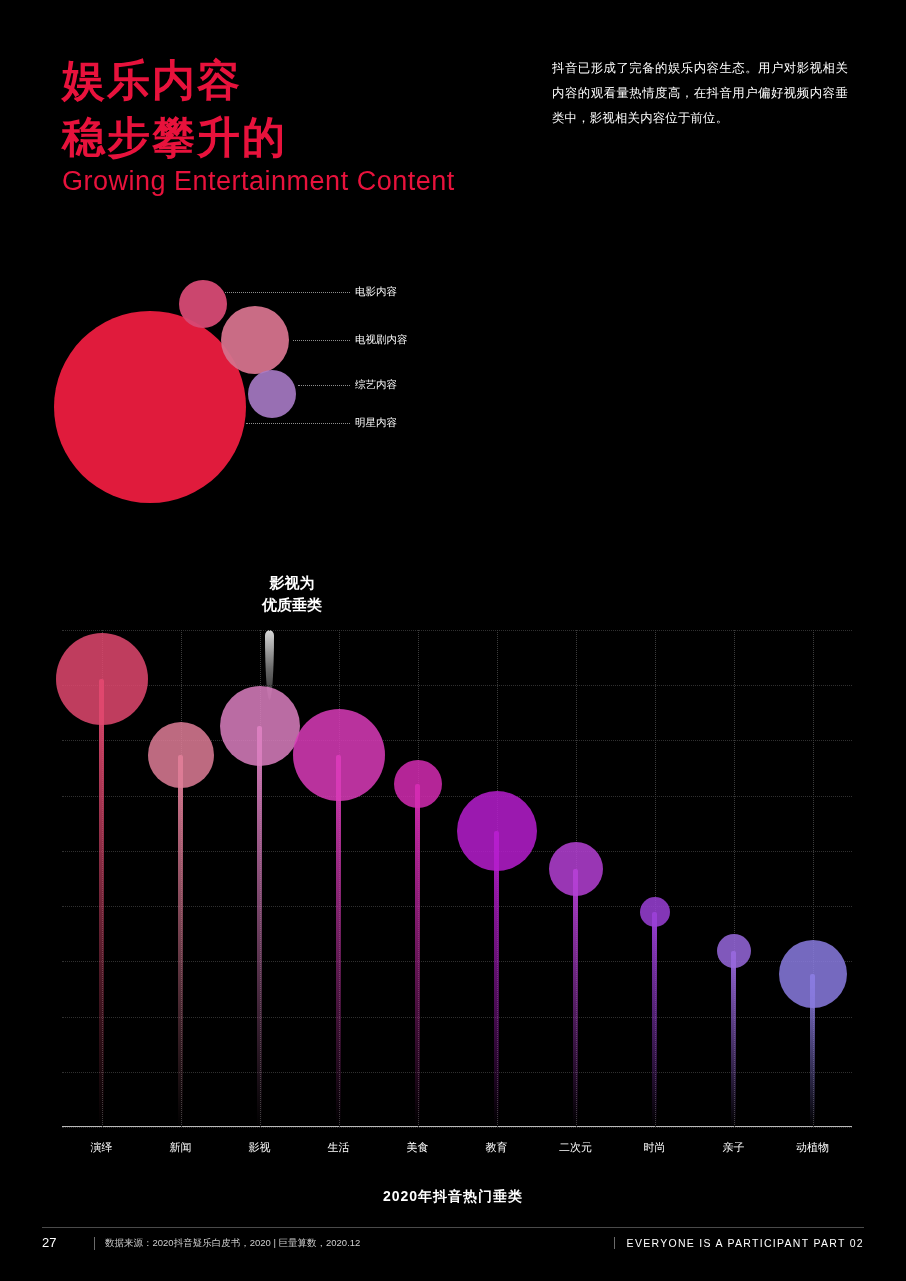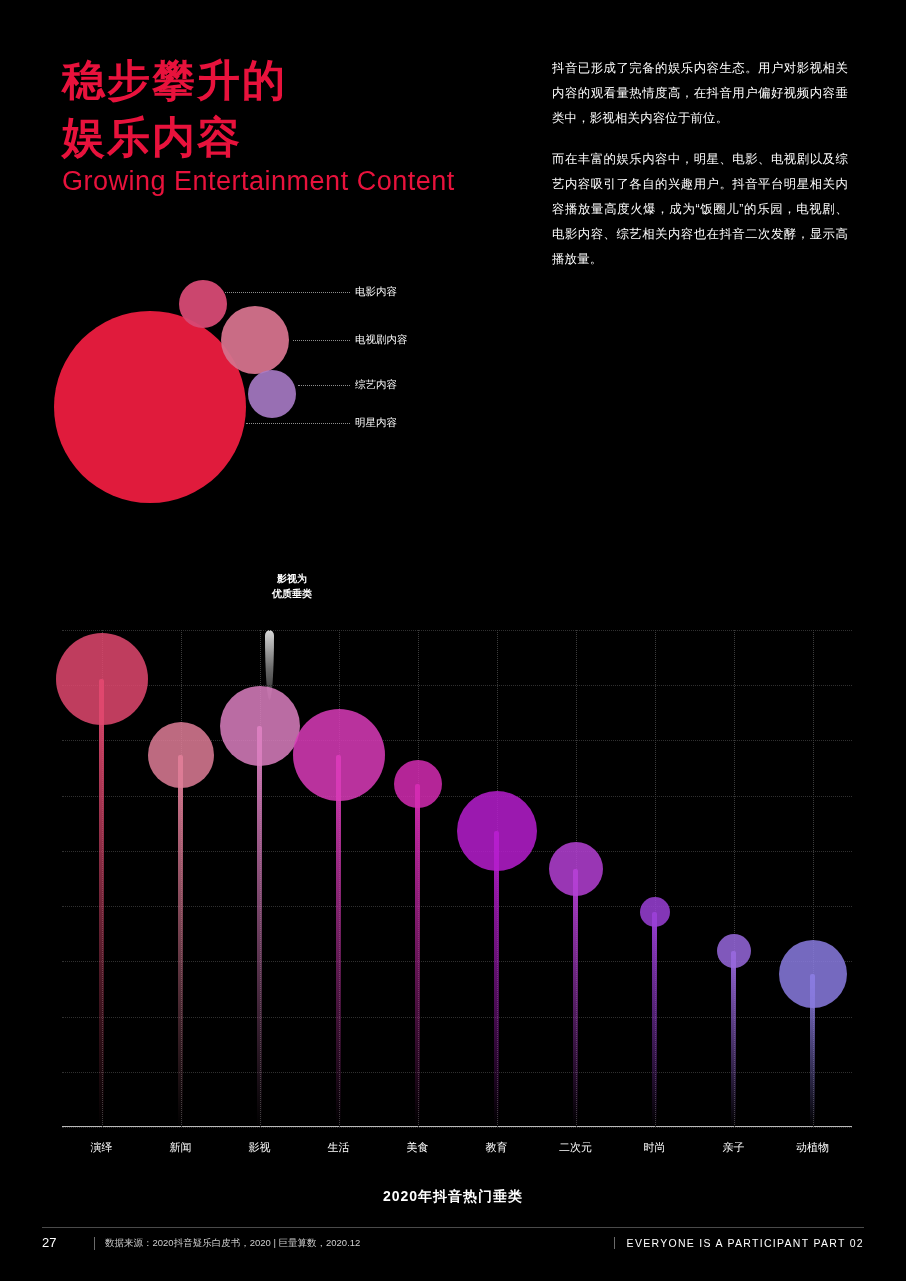--- a/index.html
+++ b/index.html
@@ -119,21 +119,21 @@
     color: #ffffff;
     text-align: center;
     transform: translateX(-50%);
     white-space: nowrap;
   }
   #callout {
     position: absolute;
     left: 222px; top: 12px;
     width: 140px;
     text-align: center;
-    font-size: 10px;
+    font-size: 15px;
     font-weight: bold;
     color: #ffffff;
     line-height: 1.45;
   }
   #callout-needle {
     position: absolute;
     left: 265px; top: 70px;
     width: 9px; height: 70px;
     background: linear-gradient(to bottom, #d8d8d8, #6a6a6a 55%, #2a2a2a);
     border-radius: 50% 50% 50% 50% / 8% 8% 92% 92%;
@@ -183,28 +183,27 @@
     letter-spacing: 1.3px;
     color: #ffffff;
     padding-left: 12px;
     border-left: 1px solid #6a6a6a;
   }
 </style>
 </head>
 <body>
 
 <div id="title-block">
+  <div class="title-cn">娱乐内容</div>
   <div class="title-cn">稳步攀升的</div>
-  <div class="title-cn">娱乐内容</div>
   <div class="title-en">Growing Entertainment Content</div>
 </div>
 
 <div id="intro-block">
   <p>抖音已形成了完备的娱乐内容生态。用户对影视相关内容的观看量热情度高，在抖音用户偏好视频内容垂类中，影视相关内容位于前位。</p>
-  <p>而在丰富的娱乐内容中，明星、电影、电视剧以及综艺内容吸引了各自的兴趣用户。抖音平台明星相关内容播放量高度火爆，成为“饭圈儿”的乐园，电视剧、电影内容、综艺相关内容也在抖音二次发酵，显示高播放量。</p>
 </div>
 
 <div id="cluster">
     <div class="cbub" style="left: 4px; top: 49px; width: 192px; height: 192px; background: rgb(224, 27, 60); opacity: 1;"></div>
     <div class="cbub" style="left: 171px; top: 44px; width: 68px; height: 68px; background: rgb(212, 114, 140); opacity: 0.95;"></div>
     <div class="cbub" style="left: 129px; top: 18px; width: 48px; height: 48px; background: rgb(214, 74, 116); opacity: 0.95;"></div>
     <div class="cbub" style="left: 198px; top: 108px; width: 48px; height: 48px; background: rgb(168, 123, 198); opacity: 0.9;"></div>
     <div class="cleader" style="left: 175px; top: 30px; width: 125px;"></div>
     <div class="clabel" style="left: 305px; top: 23px;">电影内容</div>
     <div class="cleader" style="left: 243px; top: 78px; width: 57px;"></div>

